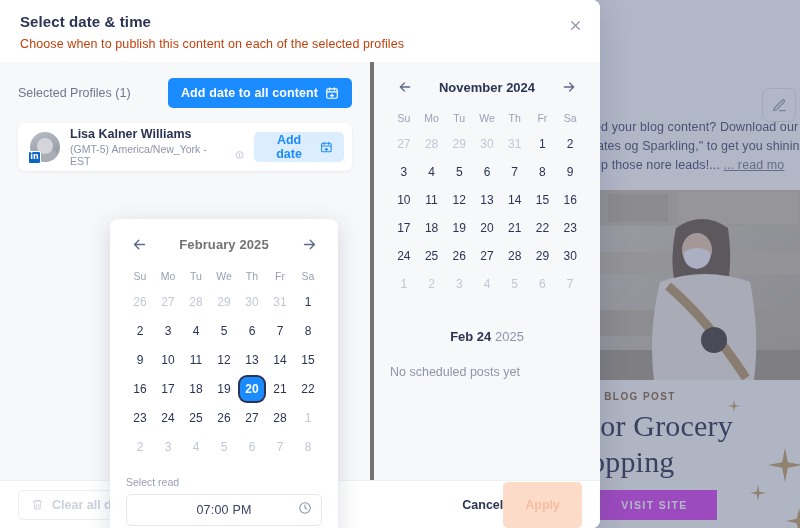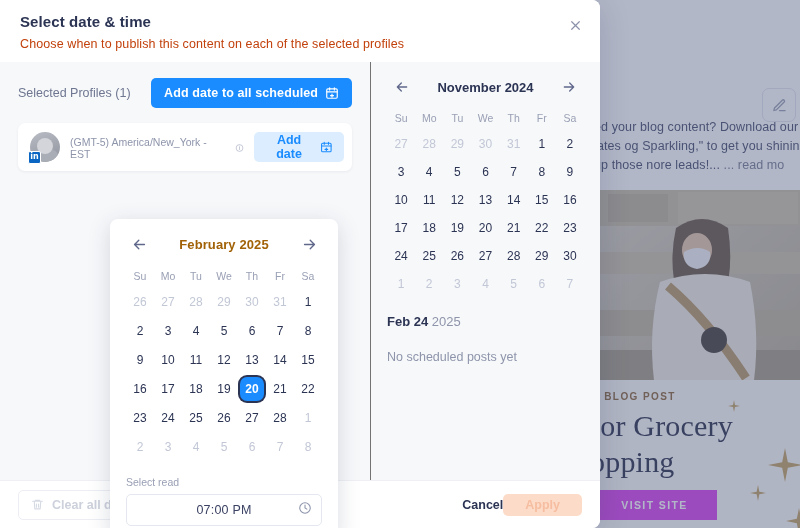--- a/index.html
+++ b/index.html
@@ -21,21 +21,21 @@
     position: absolute; right: 14px; top: 88px;
     width: 34px; height: 34px; border-radius: 7px;
     border: 1px solid #e3e6ef; background: #fff;
     display: flex; align-items: center; justify-content: center;
   }
   .bg-text {
     position: absolute; left: -6px; top: 118px; width: 216px;
     font-size: 12.5px; line-height: 19px; color: #4b5270;
     letter-spacing: .1px;
   }
-  .bg-readmore { color: #7b8196; }
+  .bg-readmore { color: #7b8196; text-decoration: underline; }
   .bg-promo {
     position: absolute; left: 0px; top: 190px; width: 210px; height: 338px;
     overflow: hidden; background: #fbfaf8;
   }
   .promo-img { position:absolute; left:0; top:0; width:210px; height:190px; overflow:hidden; }
   .promo-lower { position:absolute; left:0; top:190px; width:210px; height:148px; background:#fcfbf9; }
   .promo-kicker {
     position: absolute; left: -8px; top: 201px;
     font-size: 10px; font-weight: 700; letter-spacing: 1.4px; color: #8d6a3f;
   }
@@ -129,21 +129,21 @@
     position: absolute; left: 110px; top: 157px; width: 228px;
     background: #fff; border-radius: 8px;
     box-shadow: 0 5px 22px rgba(35,45,85,.17);
     padding: 16px 16px 14px 16px; z-index: 40;
   }
   .cal-head {
     display: flex; align-items: center; justify-content: space-between;
     padding: 0 4px 0 4px;
   }
   .cal-arrow { color: #5f678a; cursor: pointer; display:flex; width:18px; height:18px; align-items:center; justify-content:center;}
-  .cal-title { font-size: 13px; font-weight: 700; color: #a16207; letter-spacing:.1px; }
+  .cal-title { font-size: 13px; font-weight: 700; color: #737373; letter-spacing:.1px; }
   .cal-grid { margin-top: 13px; display: grid; grid-template-columns: repeat(7, 1fr); row-gap: 3px; }
   .dow {
     font-size: 10.5px; color: #9aa0b5; text-align: center; height: 20px;
     line-height: 20px; font-weight: 400;
   }
   .day {
     font-size: 12px; color: #2c3454; text-align: center;
     height: 26px; line-height: 26px; cursor: pointer; font-weight: 500;
   }
   .day.muted { color: #c2c7d6; }
@@ -157,51 +157,51 @@
   .time-label { margin-top: 16px; font-size: 10.5px; color: #9aa0b5; }
   .time-input {
     margin-top: 6px; height: 32px; border: 1px solid #e4e7f0; border-radius: 5px;
     display: flex; align-items: center; justify-content: center; position: relative;
   }
   .time-val { font-size: 12.5px; color: #3b4263; letter-spacing: .2px; }
   .time-clock { position: absolute; right: 9px; top: 50%; transform: translateY(-50%); color:#8b93ab; }
 
   
   .right-panel {
-    width: 230px; padding: 16px 16px 0 16px; border-left: 1px solid #737373;
+    width: 230px; padding: 16px 16px 0 16px; border-left: 4px solid #737373;
     background: #f7f8fa;
   }
   .rc-head { display:flex; align-items:center; justify-content:space-between; padding:0 6px;}
   .rc-title { font-size: 13px; font-weight: 700; color: #2c3454; }
   .rc-grid { margin-top: 12px; display: grid; grid-template-columns: repeat(7, 1fr); row-gap: 4px; }
   .rc-dow { font-size: 10.5px; color: #9aa0b5; text-align:center; height:20px; line-height:20px;}
   .rc-day { font-size: 12px; color: #2c3454; text-align:center; height:24px; line-height:24px; cursor:pointer; font-weight:500;}
   .rc-day.muted { color: #c2c7d6; }
-  .sched-date { margin-top: 18px; font-size: 13px; color: #2c3454; }
+  .sched-date { margin-top: 33px; font-size: 13px; color: #2c3454; text-align: center; }
   .sched-date b { font-weight: 700; }
   .sched-date span.y { color: #8e95ab; font-weight: 400; }
   .sched-empty { margin-top: 21px; font-size: 12.5px; color: #8e95ab; }
 
   
   .modal-footer {
     height: 48px; background: #fff; border-top: 1px solid #eef0f4;
     display: flex; align-items: center; padding: 0 18px; gap: 12px;
   }
   .btn-clear {
     height: 30px; border: 1px solid #eceef4; background: #fff; border-radius: 5px;
     color: #cdd1dc; font-size: 12.5px; font-weight: 700; padding: 0 12px;
     display: flex; align-items: center; gap: 8px; cursor: pointer;
   }
   .foot-right { margin-left: auto; display: flex; align-items: center; }
   .btn-cancel {
     background: none; border: none; font-size: 12.5px; font-weight: 700;
     color: #2c3454; cursor: pointer;
   }
   .btn-apply-foot {
-    height: 22px; padding: 0 22px; border: none; border-radius: 5px;
+    height: 46px; padding: 0 22px; border: none; border-radius: 5px;
     background: #fcdcc9; color: #f6bda0; font-size: 12.5px; font-weight: 700;
     cursor: default;
   }
 </style>
 </head>
 <body>
 
 <div id="root">
 
   <div class="bg-app">
@@ -277,34 +277,35 @@
         </svg>
       </div>
     </div>
 
     <div class="modal-body">
 
       <div class="left-panel">
         <div class="left-head">
           <div class="sel-profiles">Selected Profiles (1)</div>
           <button class="btn-add-all">
-            <span>Add date to all scheduled</span>
+            <span>Add date to all content</span>
             <svg width="14" height="14" viewBox="0 0 24 24" fill="none" stroke="#fff" stroke-width="2" stroke-linecap="round" stroke-linejoin="round">
               <rect x="3" y="5" width="18" height="16" rx="2"></rect>
                 <path d="M3 10h18M8 3v4M16 3v4M12 14v5M9.5 16.5h5"></path>
             </svg>
           </button>
         </div>
 
         <div class="profile-card">
           <div class="avatar-wrap">
             <div class="avatar"></div>
             <div class="li-badge">in</div>
           </div>
           <div>
+            <div class="p-name">Lisa Kalner Williams</div>
             <div class="p-tz">
               <span>(GMT-5) America/New_York - EST</span>
               <svg width="10" height="10" viewBox="0 0 24 24" fill="none" stroke="#b4b9ca" stroke-width="2">
                 <circle cx="12" cy="12" r="9"></circle>
                   <path d="M12 10v6M12 7.2v.1" stroke-linecap="round"></path>
               </svg>
             </div>
           </div>
           <button class="btn-add-date">
             <span>Add date</span>

